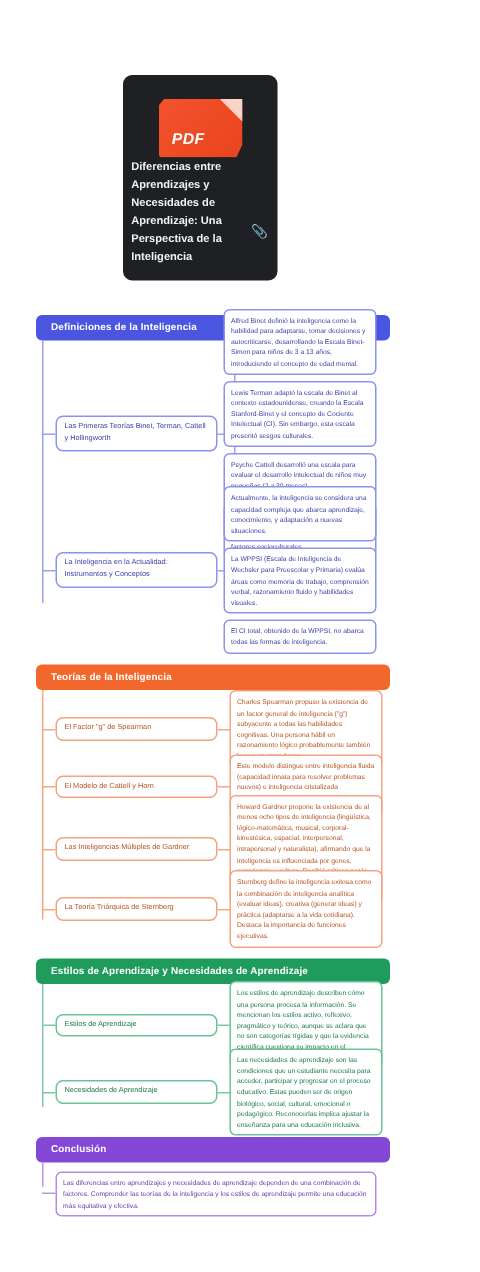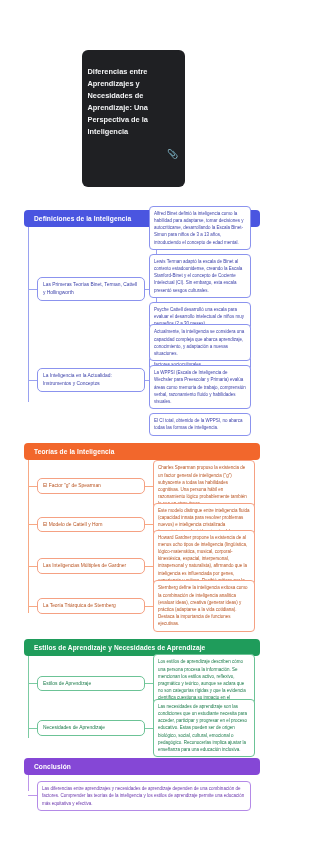--- a/index.html
+++ b/index.html
@@ -100,20 +100,25 @@
   .purple .sec-header { background: #8547d6; }
   .purple .spine, .purple .stub, .purple .bracket { background: #bd96ea; }
   .purple .node, .purple .detail { border-color: #b48ae7; color: #6b37ad; }
 </style>
 </head>
 <body>
 
 <div class="page">
 
   <div class="hero">
+    <div class="pdf-icon">
+      <div class="pdf-shape"></div>
+      <div class="pdf-fold"></div>
+      <div class="pdf-label">PDF</div>
+    </div>
     <div class="hero-title">Diferencias entre Aprendizajes y Necesidades de Aprendizaje: Una Perspectiva de la Inteligencia</div>
     <div class="clip-icon">📎</div>
   </div>
 
   <div class="section blue" style="top:210px;">
     <div class="sec-header">Definiciones de la Inteligencia</div>
     <div class="sec-body" style="height:200px;">
       <div class="spine" style="height:175px;"></div>
 
       <div class="row" style="height:112px;">

